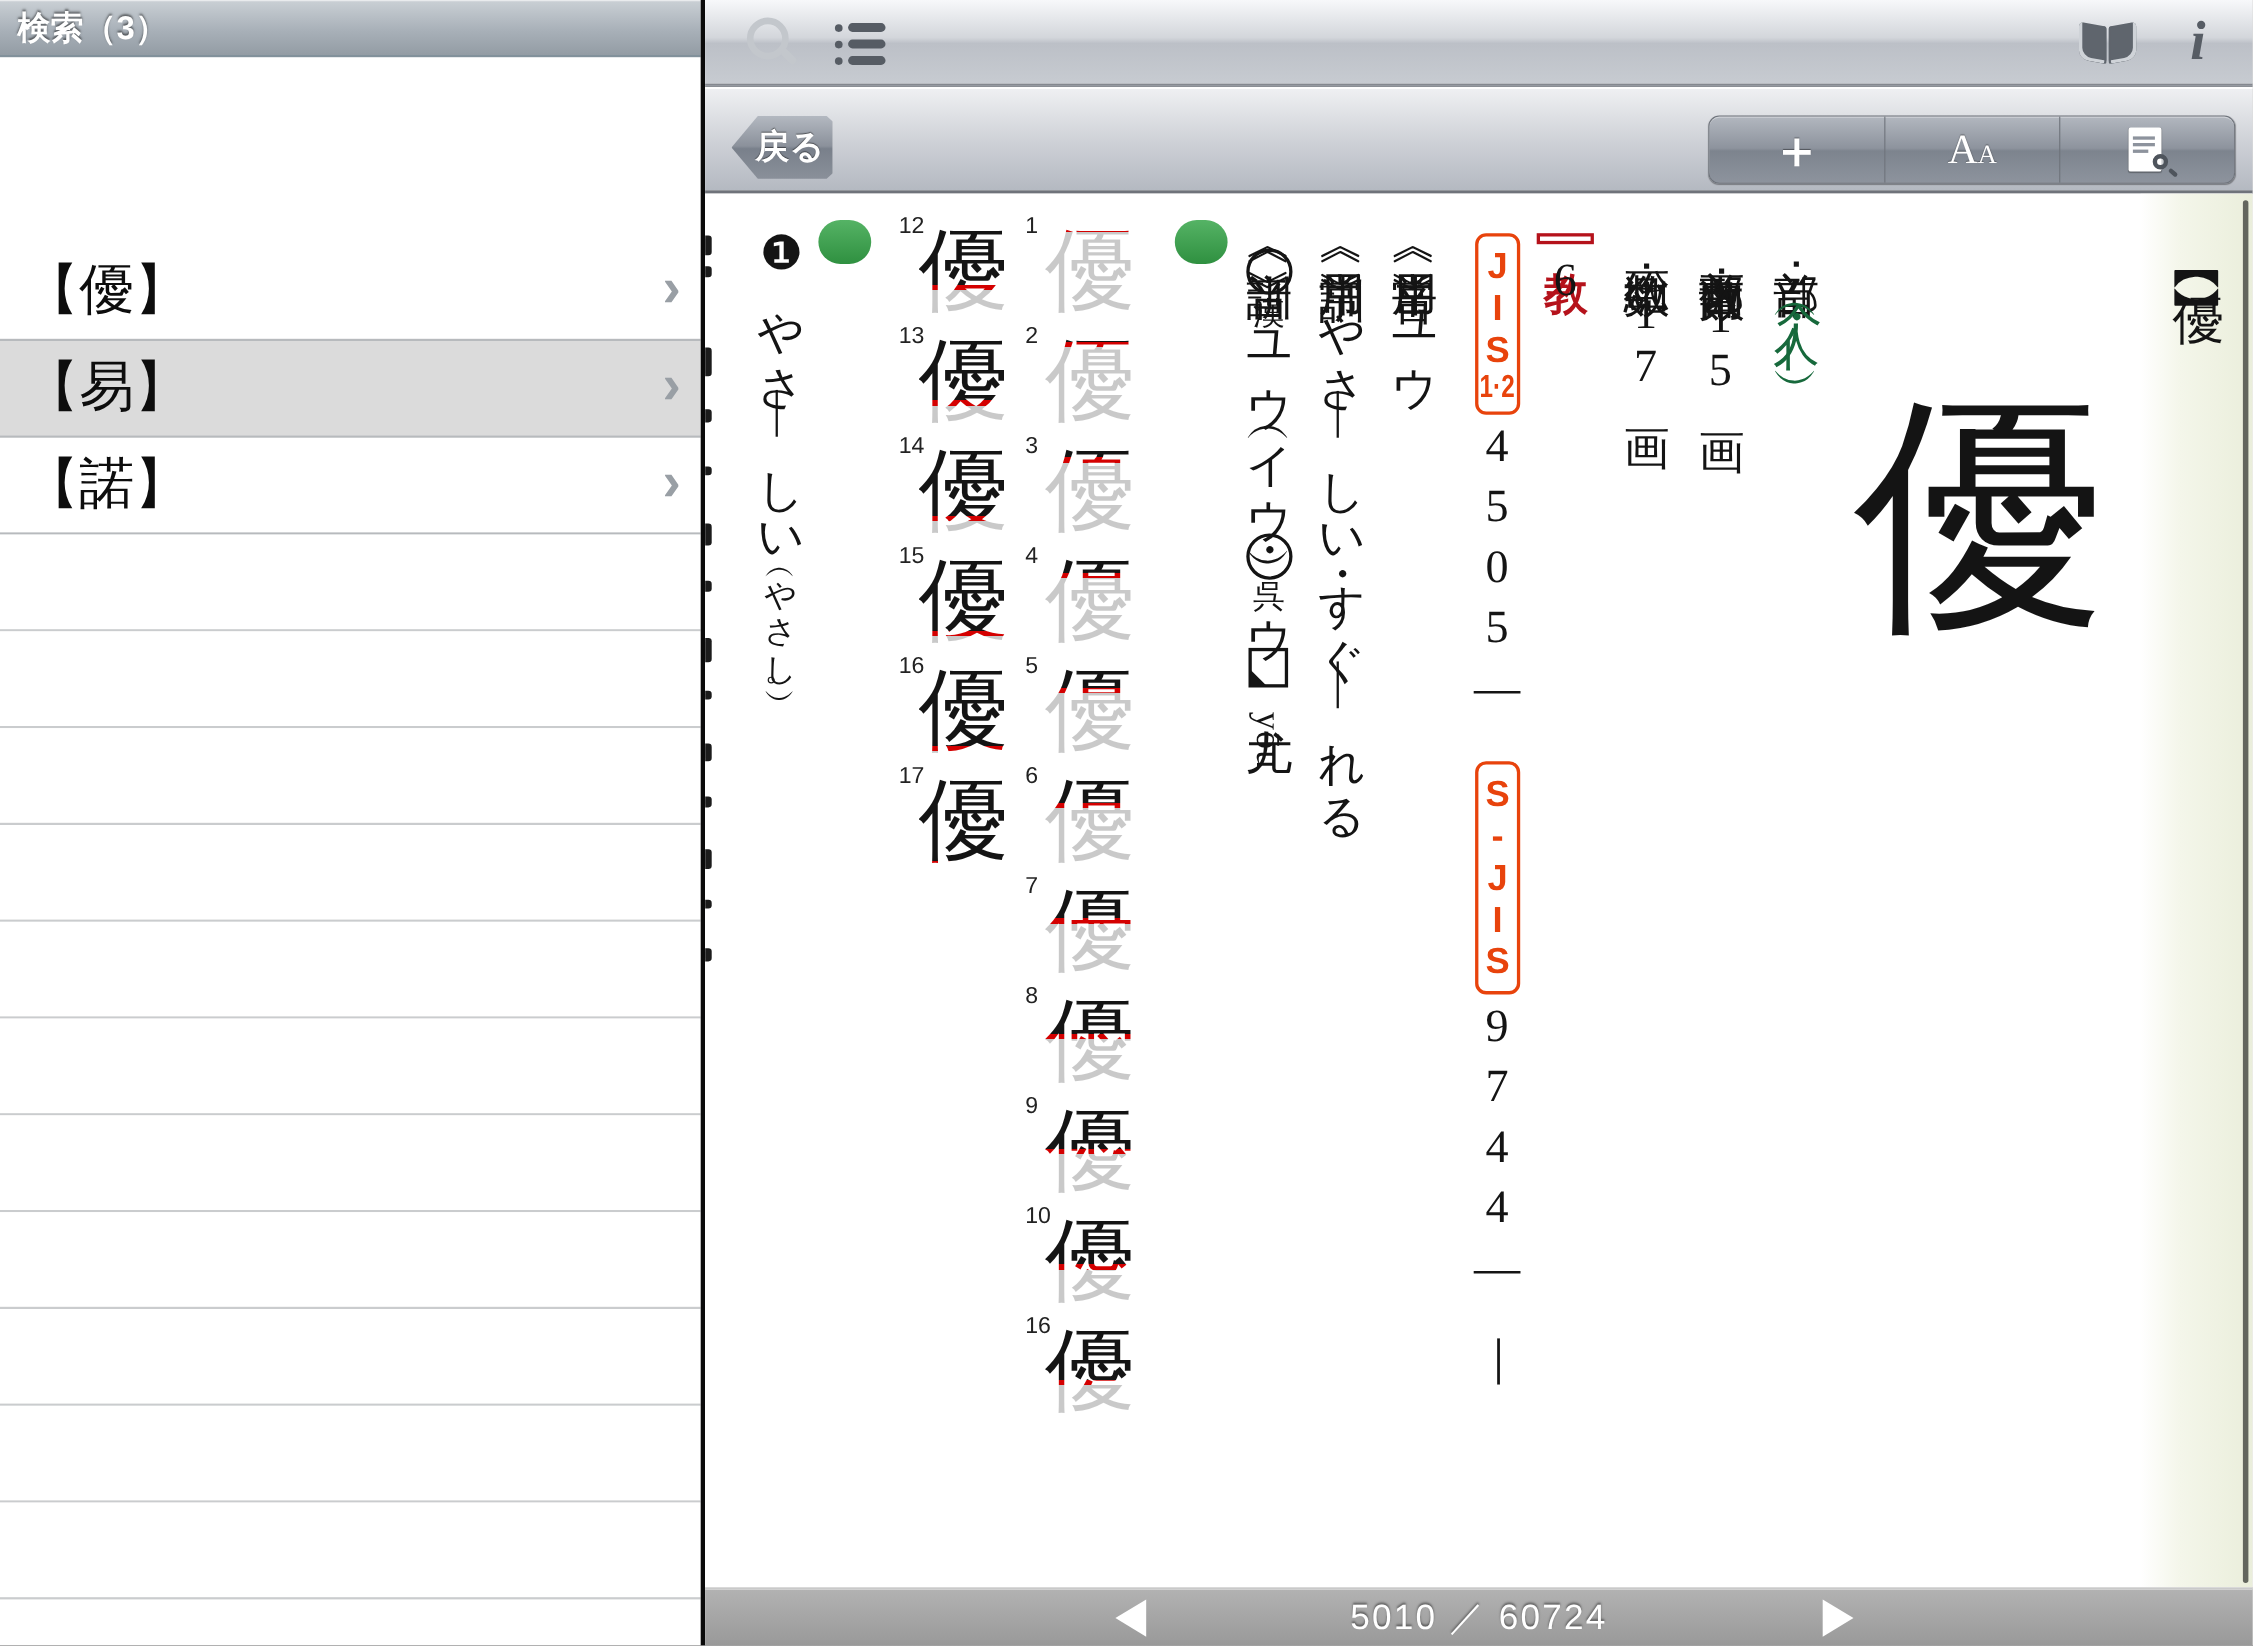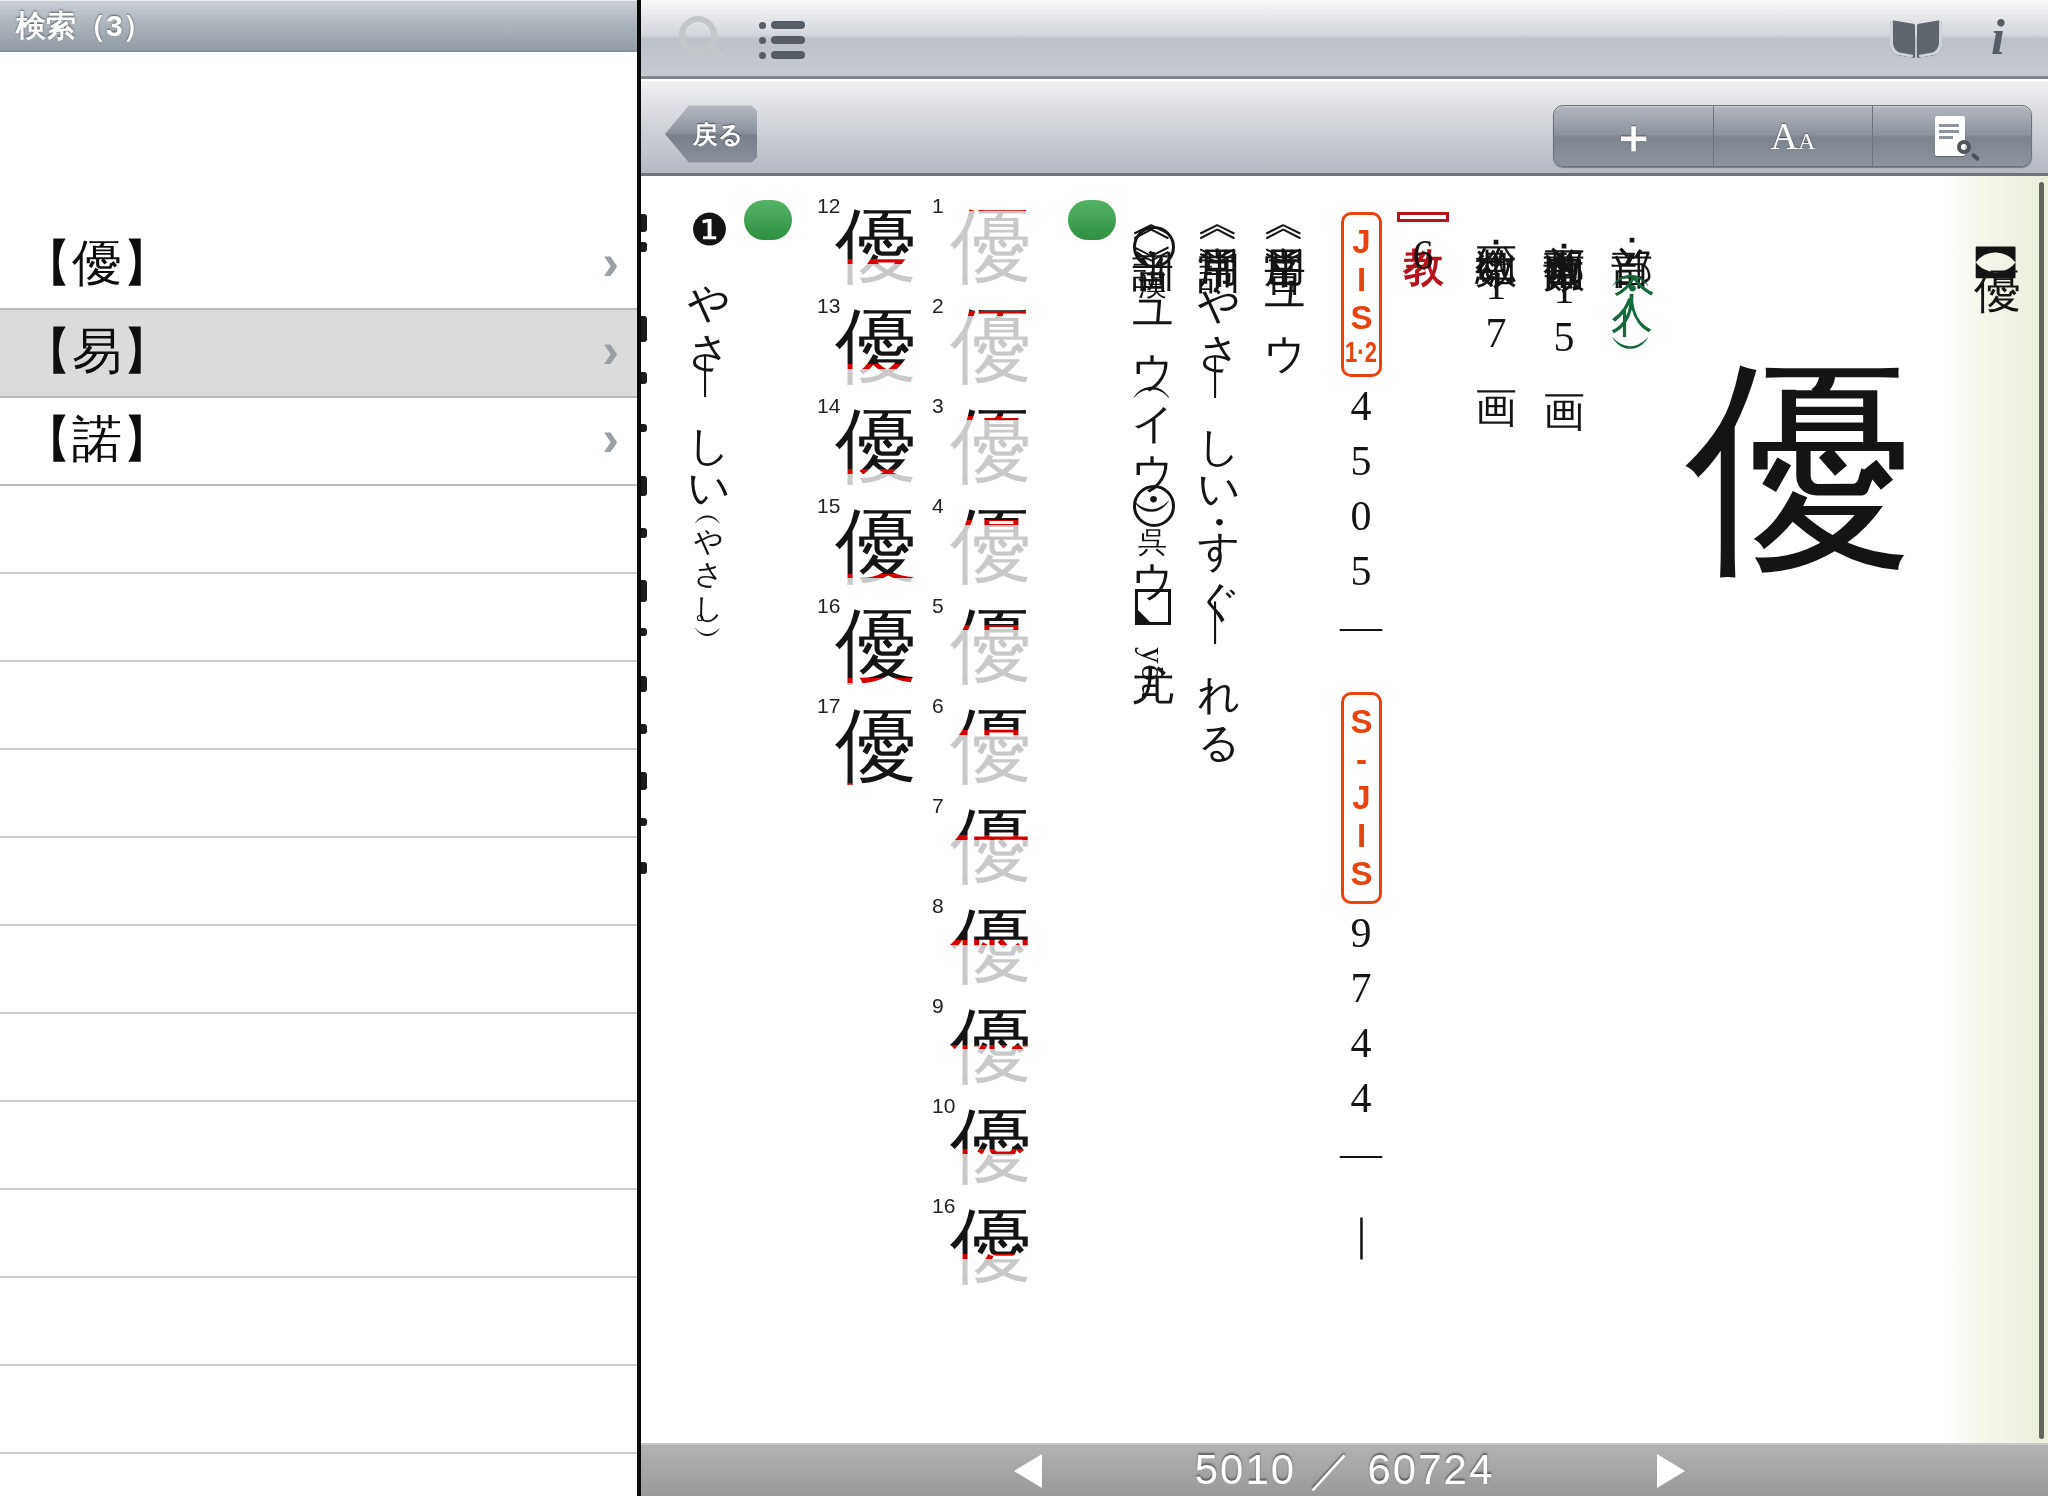--- a/index.html
+++ b/index.html
@@ -60,21 +60,21 @@
   .icon-book .pg.l { left:2px; border-radius:4px 2px 2px 8px; transform:skewY(10deg); box-shadow:inset -2px 0 0 #5f656d, inset 3px -3px 0 #cfd3d8; }
   .icon-book .pg.r { left:29px; border-radius:2px 4px 8px 2px; transform:skewY(-10deg); box-shadow:inset 2px 0 0 #5f656d, inset -3px -3px 0 #cfd3d8; }
   .icon-info { left:1337px; width:40px; font:bold italic 50px "Liberation Serif", serif; color:#575d65; text-align:center; line-height:74px; cursor:pointer; }
 
   .toolbar-sub { position:absolute; left:0; right:0; top:78px; height:98px;
      background:linear-gradient(180deg,#f0f1f3 0%,#cdd0d6 55%,#b4b9c1 100%);
      box-shadow:inset 0 2px 0 rgba(255,255,255,.9); border-top:1px solid #7f838a; border-bottom:3px solid #6f737a; }
   .back-btn { position:absolute; left:24px; top:24px; width:92px; height:62px;
      background:linear-gradient(180deg,#b7bcc4 0%,#8b919b 48%,#79808b 52%,#8b919b 100%);
      clip-path:polygon(0 50%, 26% 4%, 94% 4%, 100% 12%, 100% 88%, 94% 96%, 26% 96%);
-     color:#fff; font-size:25px; font-weight:bold; text-align:center; line-height:62px; text-shadow:0 -1px 1px rgba(0,0,0,.5);
+     color:#fff; font-size:31px; font-weight:bold; text-align:center; line-height:62px; text-shadow:0 -1px 1px rgba(0,0,0,.5);
      padding-left:14px; cursor:pointer; filter:drop-shadow(0 1px 1px rgba(0,0,0,.4)); }
   .seg-group { position:absolute; right:16px; top:26px; width:479px; height:62px; border:1px solid #6e737b; border-radius:10px;
      background:linear-gradient(180deg,#b2b7bf 0%,#8d939d 48%,#7d848e 52%,#8d939d 100%);
      display:grid; grid-template-columns:1fr 1fr 1fr; box-shadow:0 1px 1px rgba(0,0,0,.35), inset 0 1px 0 rgba(255,255,255,.4); }
   .seg { position:relative; border-left:1px solid #6e737b; display:flex; align-items:center; justify-content:center; cursor:pointer; }
   .seg:first-child { border-left:none; }
   .seg-plus { color:#fff; font-size:46px; font-weight:bold; line-height:1; text-shadow:0 -1px 1px rgba(0,0,0,.4); }
   .seg-fonts { color:#fff; font-family:"Liberation Serif", serif; text-shadow:0 -1px 1px rgba(0,0,0,.4); }
   .seg-fonts .big { font-size:38px; } .seg-fonts .small { font-size:24px; vertical-align:baseline; }
   .seg-zoomdoc { position:relative; width:34px; height:40px; }
@@ -131,21 +131,21 @@
 
   .col-jigi { right:1314px; top:28px; }
   .jigi-num { font-family:"Liberation Sans", sans-serif; font-size:44px; letter-spacing:0; }
   .jigi-note { font-size:29px; letter-spacing:1px; margin-top:8px; }
 
   .edge-strip { position:absolute; left:0; top:0; bottom:0; width:14px; }
   .edge-strip i { position:absolute; left:0; width:6px; background:#1c1c1c; border-radius:0 3px 3px 0; }
 
   .pager { position:absolute; left:0; right:0; bottom:0; height:53px; background:linear-gradient(180deg,#b2b2b2,#999999);
      border-top:2px solid #c9c9c9; }
-  .pager .pos { position:absolute; left:0; right:0; top:0; line-height:50px; text-align:center; color:#fff; font-size:42px;
+  .pager .pos { position:absolute; left:0; right:0; top:0; line-height:50px; text-align:center; color:#fff; font-size:32px;
      text-shadow:0 -2px 2px rgba(0,0,0,.45); letter-spacing:2px; }
   .arrow { position:absolute; top:50%; transform:translateY(-50%); width:0; height:0; cursor:pointer; }
   .arrow.prev { left:26.5%; border-top:17px solid transparent; border-bottom:17px solid transparent; border-right:28px solid #fff; }
   .arrow.next { left:72.2%; border-top:17px solid transparent; border-bottom:17px solid transparent; border-left:28px solid #fff; }
 </style>
 </head>
 <body>
 
 <div class="screen">
 

